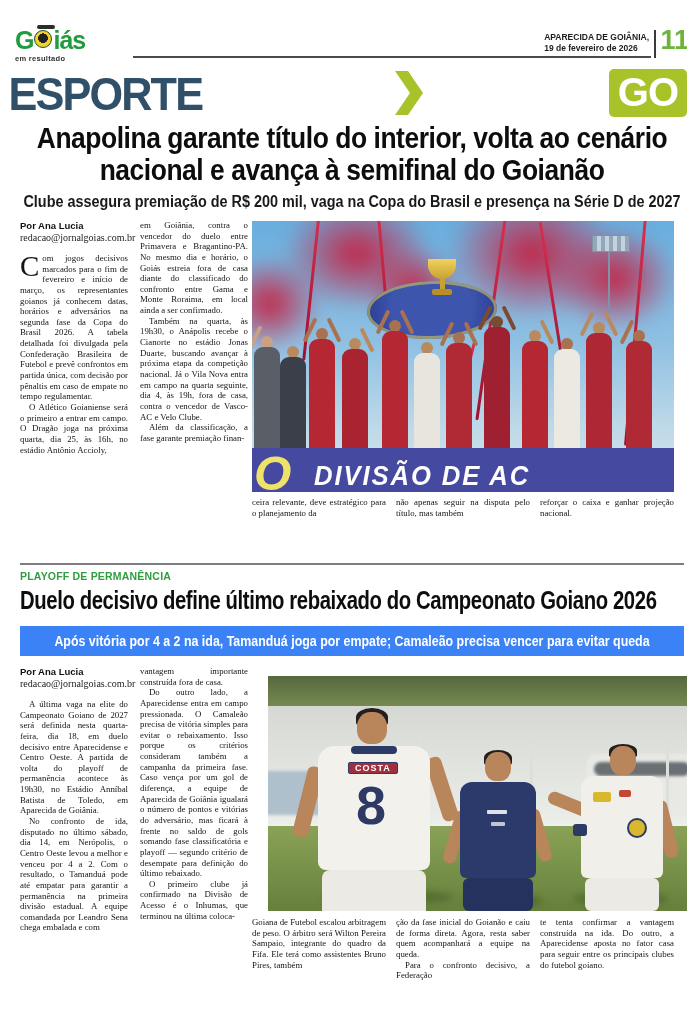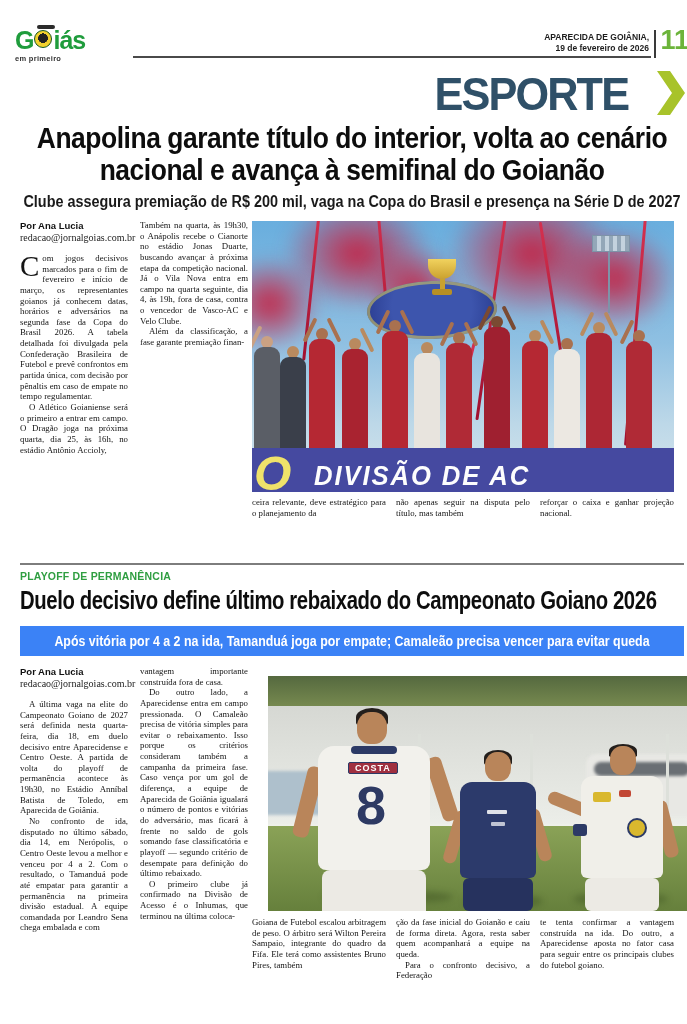--- a/index.html
+++ b/index.html
@@ -12,30 +12,30 @@
   .logo-line{font-family:"Liberation Sans",sans-serif;font-weight:bold;font-size:25px;
              color:#1f9c3c;letter-spacing:-1px;line-height:1;}
   .logo-mini{display:inline-block;width:18px;height:4px;background:#2b2b2b;border-radius:2px;
              position:absolute;left:22px;top:-3px;}
   .logo-ball{display:inline-block;width:16px;height:16px;border-radius:50%;vertical-align:1px;
              background:radial-gradient(circle at 50% 45%, #222 0 40%, #f2d02e 41% 78%, #1f9c3c 79%);
              border:1px solid #14571f;margin:0 1px;}
   .logo-tagline{font-family:"Liberation Sans",sans-serif;font-weight:bold;font-size:7.5px;
                 color:#333;margin-top:1px;letter-spacing:.3px;}
   .mast-rule{position:absolute;left:118px;right:38px;top:30px;height:2px;background:#4a4a4a;}
-  .dateline{position:absolute;right:40px;top:6px;text-align:right;
+  .dateline{position:absolute;right:40px;top:6px;text-align:left;
             font-family:"Liberation Sans",sans-serif;font-weight:bold;font-size:8.5px;
             color:#1d1d1d;line-height:1.25;letter-spacing:0;}
   .pagenum-sep{position:absolute;right:33px;top:4px;width:2px;height:28px;background:#3a3a3a;}
   .pagenum{position:absolute;right:0;top:0;font-family:"Liberation Sans",sans-serif;
            font-weight:bold;font-size:27px;color:#6cb43a;line-height:1.1;}
 
   
   .banner{position:absolute;top:52px;left:0;width:687px;height:54px;
-          display:flex;align-items:center;justify-content:flex-end;gap:20px;}
+          display:flex;align-items:center;justify-content:space-between;gap:20px;}
   .banner-word{font-family:"Liberation Sans",sans-serif;font-weight:bold;font-size:47px;
                color:#2f5068;letter-spacing:-2px;transform:scaleX(.92);line-height:1;}
   .chevron{width:30px;height:44px;}
   .banner-badge{font-family:"Liberation Sans",sans-serif;font-weight:bold;font-size:40px;
                 color:#fff;background:#a8c32a;border-radius:5px;padding:1px 9px 3px 9px;
                 letter-spacing:-1px;line-height:1.1;}
 
   
   .headline1{position:absolute;top:108px;left:calc(50% - 390px);width:780px;
              font-family:"Liberation Sans",sans-serif;font-weight:bold;font-size:30px;
@@ -130,49 +130,51 @@
 </head>
 <body>
 
 <div class="page">
 
   <header class="masthead">
     <div class="logo">
       <div class="logo-line">
         <span class="logo-mini"></span><span>G</span><span class="logo-ball"></span><span>iás</span>
       </div>
-      <div class="logo-tagline">em primeiro</div>
+      <div class="logo-tagline">em resultado</div>
     </div>
     <div class="mast-rule"></div>
     <div class="dateline">
       <div>APARECIDA DE GOIÂNIA,</div>
       <div>19 de fevereiro de 2026</div>
     </div>
     <div class="pagenum-sep"></div>
     <div class="pagenum">11</div>
   </header>
 
   <div class="banner">
     <span class="banner-word">ESPORTE</span>
     <svg class="chevron" viewBox="0 0 30 44">
       <polygon points="0,0 13,0 28,22 13,44 0,44 15,22" fill="#a8c32a"></polygon>
     </svg>
+    <span class="banner-badge">GO</span>
   </div>
 
   <h1 class="headline1" style="margin:0;">Anapolina garante título do interior, volta ao cenário nacional e avança à semifinal do Goianão</h1>
   <h2 class="subheadline" style="margin:0;">Clube assegura premiação de R$ 200 mil, vaga na Copa do Brasil e presença na Série D de 2027</h2>
 
   <div class="article1-cols cols">
     <div class="col">
       <div class="byline-name">Por Ana Lucia</div>
       <div class="byline-mail">redacao@jornalgoias.com.br</div>
       <p><span class="dropcap">C</span><span>om jogos decisivos marcados para o fim de fevereiro e início de março, os representantes goianos já conhecem datas, horários e adversários na segunda fase da Copa do Brasil 2026. A tabela detalhada foi divulgada pela Confederação Brasileira de Futebol e prevê confrontos em partida única, com decisão por pênaltis em caso de empate no tempo regulamentar.</span></p>
       <p>O Atlético Goianiense será o primeiro a entrar em campo. O Dragão joga na próxima quarta, dia 25, às 16h, no estádio Antônio Accioly,</p>
     </div>
     <div class="col">
+      <p>em Goiânia, contra o vencedor do duelo entre Primavera e Bragantino-PA. No mesmo dia e horário, o Goiás estreia fora de casa diante do classificado do confronto entre Gama e Monte Roraima, em local ainda a ser confirmado.</p>
       <p>Também na quarta, às 19h30, o Anápolis recebe o Cianorte no estádio Jonas Duarte, buscando avançar à próxima etapa da competição nacional. Já o Vila Nova entra em campo na quarta seguinte, dia 4, às 19h, fora de casa, contra o vencedor de Vasco-AC e Velo Clube.</p>
       <p>Além da classificação, a fase garante premiação finan-</p>
     </div>
   </div>
 
   <figure class="photo1" style="margin:0;">
     <div class="smoke" style="left:30px;top:-25px;width:150px;height:115px;"></div>
     <div class="smoke" style="left:195px;top:-35px;width:170px;height:135px;"></div>
     <div class="smoke" style="left:300px;top:5px;width:125px;height:105px;"></div>
     <div class="smoke" style="left:115px;top:25px;width:95px;height:85px;"></div>

